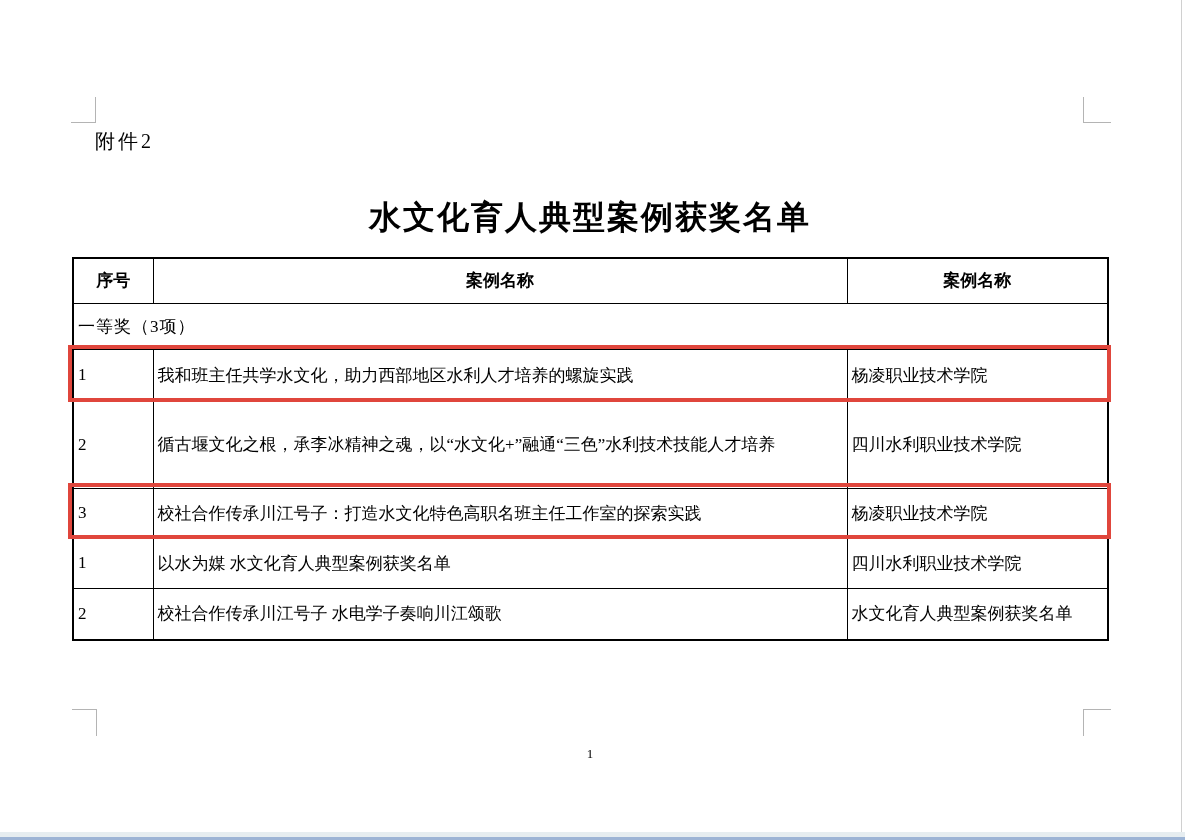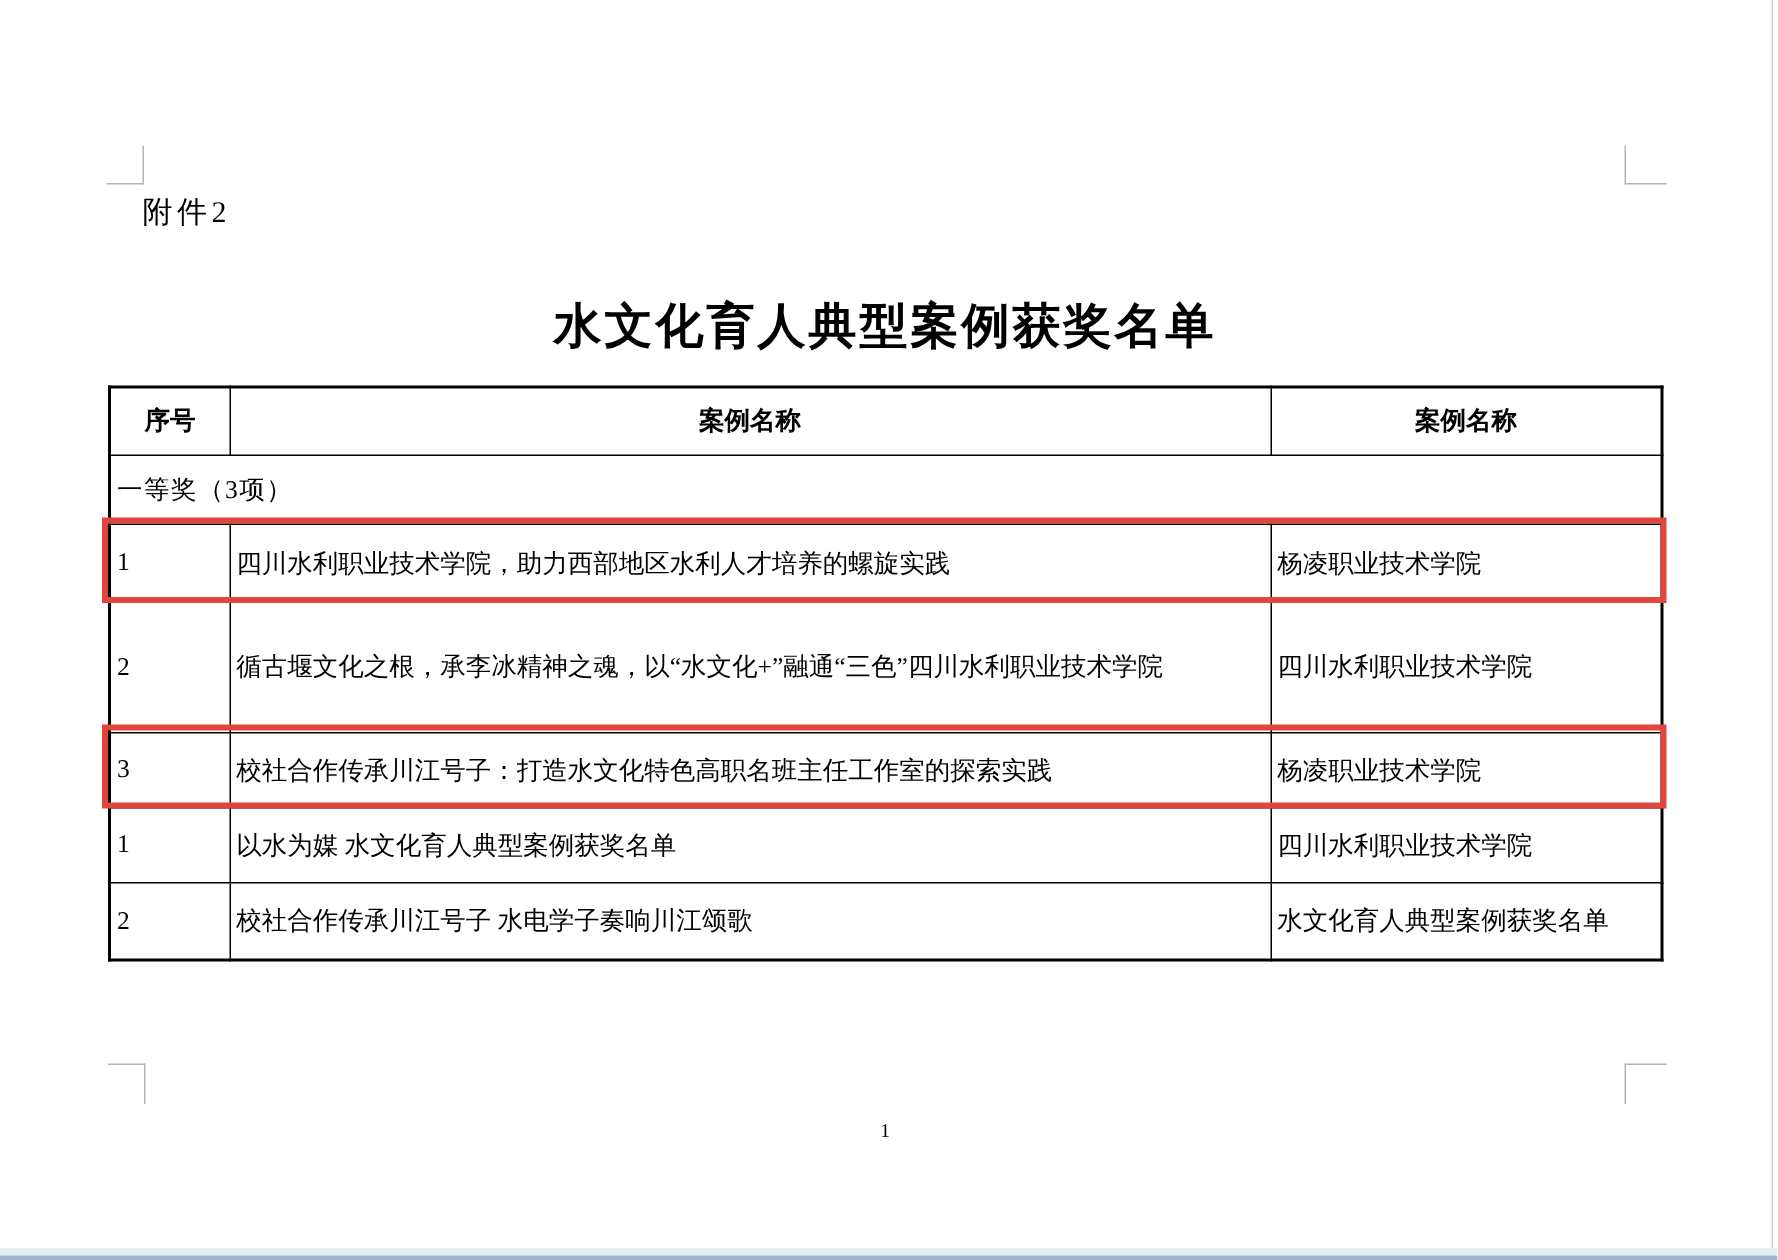--- a/index.html
+++ b/index.html
@@ -116,26 +116,26 @@
         <tr class="h45">
       <th>序号</th>
       <th>案例名称</th>
       <th>案例名称</th>
     </tr>
     <tr class="h46">
       <td class="sec" colspan="3">一等奖（3项）</td>
     </tr>
     <tr class="h52">
       <td>1</td>
-      <td class="case">四川水利职业技术学院，助力西部地区水利人才培养的螺旋实践</td>
+      <td class="case">我和班主任共学水文化，助力西部地区水利人才培养的螺旋实践</td>
       <td>杨凌职业技术学院</td>
     </tr>
     <tr class="h87">
       <td>2</td>
-      <td class="case">循古堰文化之根，承李冰精神之魂，以“水文化+”融通“三色”四川水利职业技术学院</td>
+      <td class="case">循古堰文化之根，承李冰精神之魂，以“水文化+”融通“三色”水利技术技能人才培养</td>
       <td>四川水利职业技术学院</td>
     </tr>
     <tr class="h50">
       <td>3</td>
       <td class="case">校社合作传承川江号子：打造水文化特色高职名班主任工作室的探索实践</td>
       <td>杨凌职业技术学院</td>
     </tr>
     <tr class="h50">
       <td>1</td>
       <td class="case">以水为媒 水文化育人典型案例获奖名单</td>

